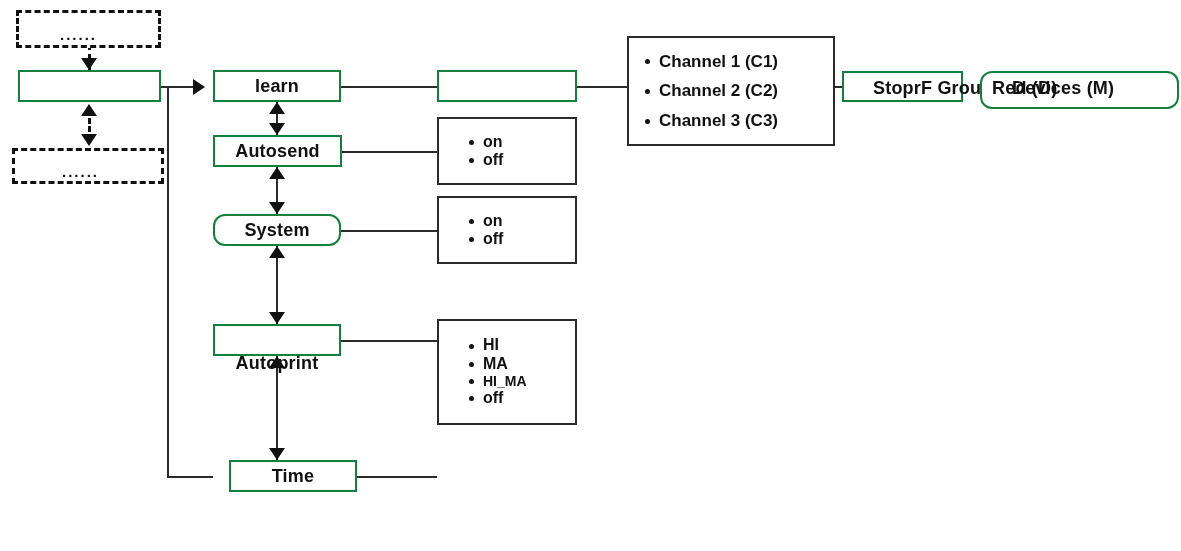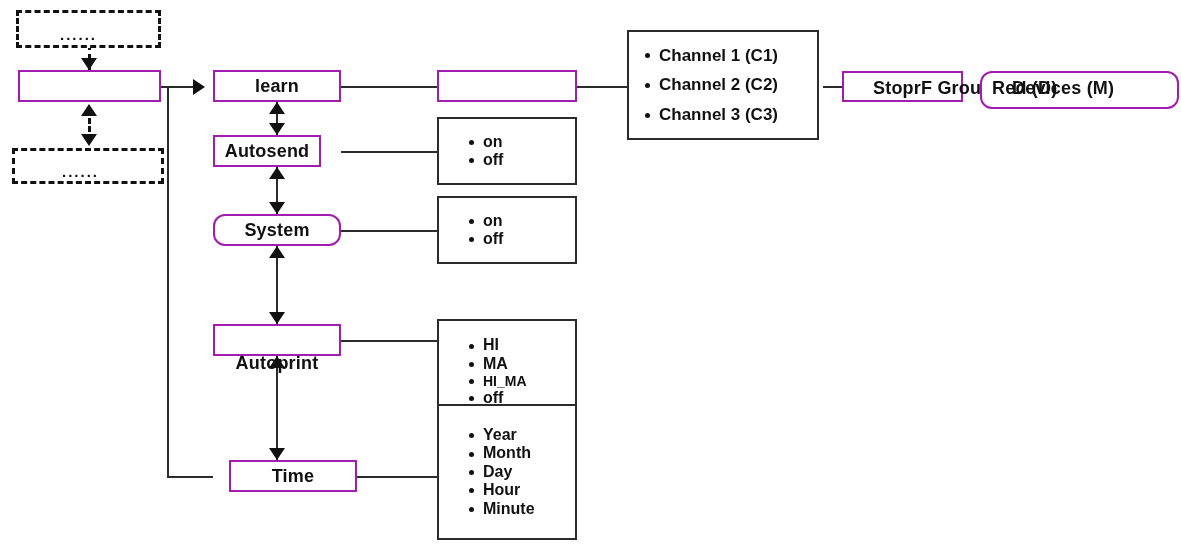--- a/index.html
+++ b/index.html
@@ -16,21 +16,21 @@
     height: 551px;
     background: #ffffff;
     overflow: hidden;
   }
 
   
   .node {
     position: absolute;
     box-sizing: border-box;
     background: #ffffff;
-    border: 2px solid #a21caf;
+    border: 2px solid #15803d;
     display: flex;
     align-items: center;
     justify-content: center;
     font-weight: bold;
     color: #111111;
     z-index: 5;
   }
   .node.dashed {
     border: 3px dashed #111111;
   }
@@ -152,21 +152,21 @@
   <div class="hline" style="left:167px; top:476px; width:46px;"></div>
 
   <div class="node" style="left:213px; top:70px; width:128px; height:32px;">
     <span class="label" style="font-size:18px;">learn</span>
   </div>
 
   <div class="vline" style="left:276px; top:102px; height:33px;"></div>
   <div class="arr up" style="left:269px; top:102px;"></div>
   <div class="arr down" style="left:269px; top:123px;"></div>
 
-  <div class="node" style="left:213px; top:135px; width:108px; height:32px;">
+  <div class="node" style="left:213px; top:135px; width:129px; height:32px;">
     <span class="label" style="font-size:18px;">Autosend</span>
   </div>
 
   <div class="vline" style="left:276px; top:167px; height:47px;"></div>
   <div class="arr up" style="left:269px; top:167px;"></div>
   <div class="arr down" style="left:269px; top:202px;"></div>
 
   <div class="node" style="left:213px; top:214px; width:128px; height:32px;border-radius:12px;">
     <span class="label" style="font-size:18px;">System</span>
   </div>
@@ -213,33 +213,24 @@
 
   <div class="listbox" style="left:437px; top:287px; width:140px; height:106px;margin-top:32px;">
     <ul>
       <li style="font-size:16px;">HI</li>
       <li style="font-size:16px;">MA</li>
       <li style="font-size:14px;">HI_MA</li>
       <li style="font-size:16px;">off</li>
     </ul>
   </div>
 
-  <div class="listbox" style="left:437px; top:404px; width:140px; height:136px;">
-    <ul>
-      <li style="font-size:16px;">Year</li>
-      <li style="font-size:16px;">Month</li>
-      <li style="font-size:16px;">Day</li>
-      <li style="font-size:16px;">Hour</li>
-      <li style="font-size:16px;">Minute</li>
-    </ul>
-  </div>
 
   <div class="hline" style="left:577px; top:86px; width:50px;"></div>
 
-  <div class="listbox" style="left:627px; top:30px; width:192px; height:110px;">
+  <div class="listbox" style="left:627px; top:36px; width:208px; height:110px;">
     <ul style="padding-left:30px;">
       <li style="font-size:17px; padding:5px 0;">Channel 1 (C1)</li>
       <li style="font-size:17px; padding:5px 0;">Channel 2 (C2)</li>
       <li style="font-size:17px; padding:5px 0;">Channel 3 (C3)</li>
     </ul>
   </div>
 
   <div class="hline" style="left:823px; top:86px; width:19px;"></div>
 
   <div class="node" style="left:842px; top:71px; width:121px; height:31px; justify-content:flex-end; padding-right:2px; overflow:visible;">

